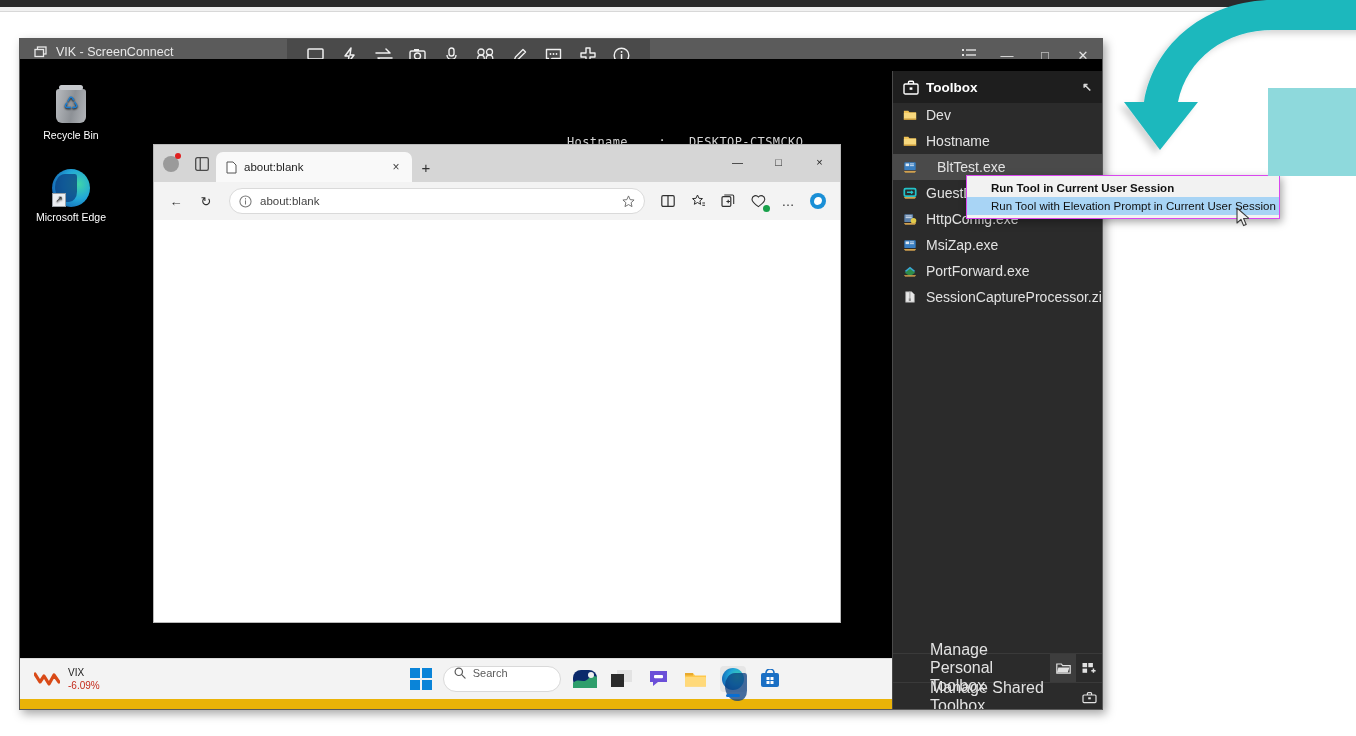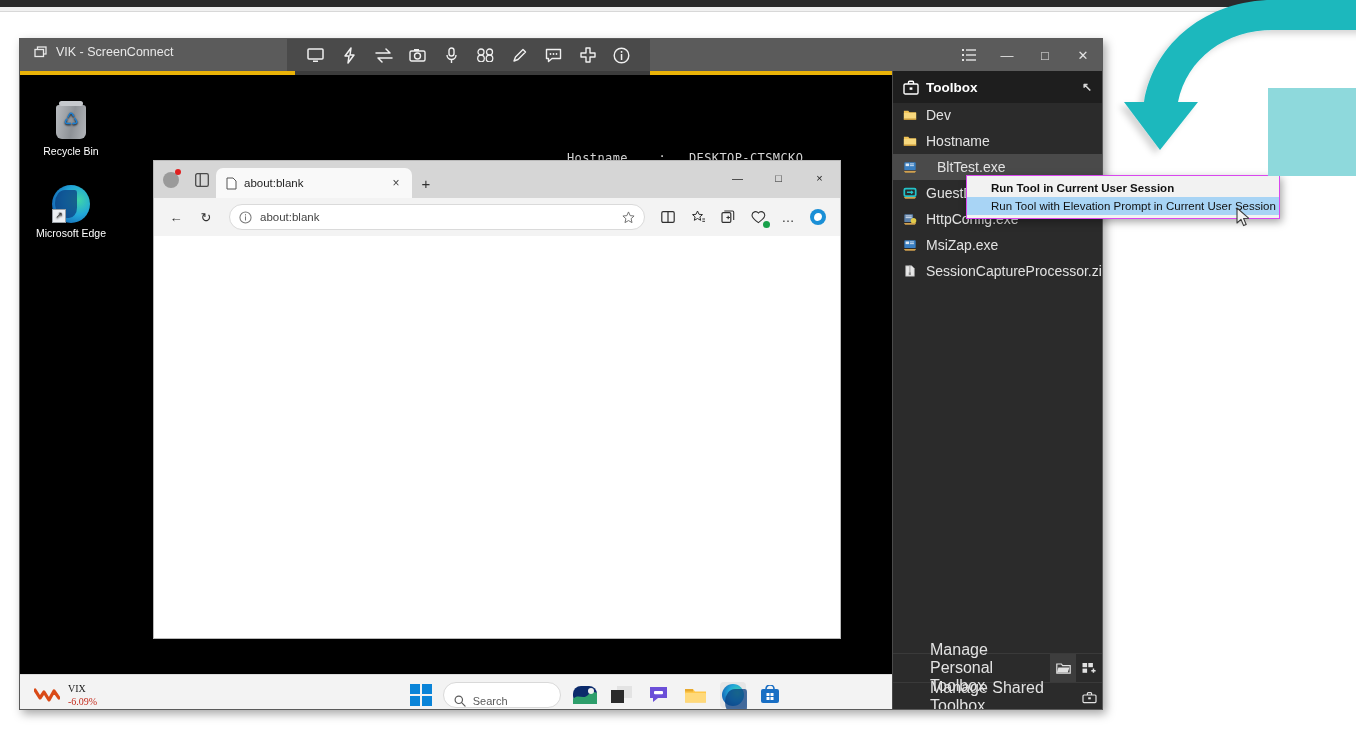--- a/index.html
+++ b/index.html
@@ -36,21 +36,21 @@
   .sc-toolbar { height:32px; background:#4a4a4a; display:flex; align-items:center;
                 justify-content:center; gap:15px; padding:0 14px; box-sizing:border-box; }
   .sc-toolbar .ti { width:19px; height:19px; display:flex; align-items:center; justify-content:center;
                     color:#f0f0f0; }
   .sc-notice { margin-left:8px; width:355px; height:30px; background:#3c3c3c;
                display:flex; align-items:center; gap:8px; padding:0 11px; box-sizing:border-box;
                color:#bdbdbd; font-size:11.5px; }
   .sc-notice .nlbl { flex:1; }
 
   
-  .desk { position:absolute; left:0; top:36px; width:100%; height:640px; background:#000; }
+  .desk { position:absolute; left:0; top:20px; width:100%; height:640px; background:#000; }
 
   .dicon { position:absolute; width:74px; text-align:center; color:#fff; font-size:10.5px;
            line-height:12px; text-shadow:0 1px 2px #000; }
   .dicon .gl { display:block; margin:0 auto 4px; }
 
   
   .rbin { width:30px; height:34px; background:linear-gradient(100deg,#b9bcc0,#8d9196 55%,#b3b6ba);
           border-radius:3px 3px 6px 6px; position:relative; }
   .rbin:before { content:""; position:absolute; left:3px; top:-4px; width:24px; height:5px;
                  background:#c6c9cd; border-radius:3px; }
@@ -98,27 +98,27 @@
   .omnibox { flex:1; height:26px; margin:0 7px; background:#fff; border:1px solid #dadada;
              border-radius:13px; display:flex; align-items:center; gap:8px; padding:0 9px;
              box-sizing:border-box; font-size:11.5px; color:#222; }
   .omnibox .url { flex:1; color:#444; }
   .edge-page { height:calc(100% - 75px); background:#fff; }
 
   
   .taskbar { position:absolute; left:0; bottom:0; width:100%; height:40px; background:#f3f3f3;
              border-top:1px solid #dcdcdc; display:flex; align-items:center; }
   .tb-widget { display:flex; align-items:center; gap:8px; padding-left:14px; width:200px; box-sizing:border-box; }
-  .tb-widget .wtxt { font-size:10px; line-height:13px; color:#1a1a1a;font-family:Liberation Serif, serif; }
+  .tb-widget .wtxt { font-size:10px; line-height:13px; color:#1a1a1a; }
   .tb-widget .wtxt .wval { color:#c42b1c; }
   .tb-center { flex:1; display:flex; align-items:center; justify-content:center; gap:11px; }
   .tb-start { width:22px; height:22px; display:grid; grid-template-columns:1fr 1fr; grid-gap:2px; }
   .tb-start i { background:#0a84d8; display:block; }
   .tb-search { width:118px; height:26px; background:#fff; border:1px solid #d9d9d9; border-radius:14px;
-               display:flex; align-items:flex-end; gap:7px; padding:0 10px; box-sizing:border-box;
+               display:flex; align-items:flex-start; gap:7px; padding:0 10px; box-sizing:border-box;
                font-size:11px; color:#5a5a5a; }
   .tbi { width:26px; height:26px; display:flex; align-items:center; justify-content:center; border-radius:4px; }
   .tbi.active { background:#e6e6e6; position:relative; }
   .tbi.active:after { content:""; position:absolute; bottom:-5px; left:6px; width:14px; height:3px;
                       background:#0a6ed1; border-radius:2px; }
   .tb-tray { display:flex; align-items:center; gap:11px; padding-right:13px; color:#1a1a1a; font-size:11px; }
   .tb-clock { text-align:right; font-size:10.5px; line-height:13px; }
 
   
   .toolbox { position:absolute; right:0; top:32px; width:210px; height:640px; background:#2b2b2b;
@@ -530,20 +530,28 @@
           <svg class="tbx-ico" viewBox="0 0 16 14">
               <rect x="1.5" y="1.5" width="13" height="9" rx="1" fill="#3a7fc1"></rect>
               <rect x="3" y="3" width="4" height="3" fill="#dfe9f3"></rect>
               <rect x="8" y="3" width="4.5" height="1" fill="#dfe9f3"></rect>
               <rect x="8" y="5" width="4.5" height="1" fill="#dfe9f3"></rect>
               <path d="M1 11.5 h14 l-1.5 2 H2.5 Z" fill="#d0a04e"></path>
             </svg>
           <span>MsiZap.exe</span>
         </div>
 
+        <div class="tbx-item">
+          <svg class="tbx-ico" viewBox="0 0 16 14">
+              <path d="M2 7 L8 2 L14 7 L8 11 Z" fill="#3aa7d4"></path>
+              <path d="M2 9 L8 4.5 L14 9 L8 13 Z" fill="#2e8c4a"></path>
+              <path d="M1 11.5 h14 l-1.5 2 H2.5 Z" fill="#d0a04e" opacity=".85"></path>
+            </svg>
+          <span>PortForward.exe</span>
+        </div>
 
         <div class="tbx-item">
           <svg class="tbx-ico" viewBox="0 0 16 14">
               <path d="M3 1 h7 l3 3 v9 H3 Z" fill="#e8e8e8" stroke="#9a9a9a" stroke-width=".8"></path>
               <rect x="6.8" y="1" width="2" height="8" fill="#b9b9b9"></rect>
               <rect x="6.6" y="8.6" width="2.4" height="3" fill="#8a8a8a"></rect>
             </svg>
           <span>SessionCaptureProcessor.zip.scapp</span>
         </div>
       </div>

